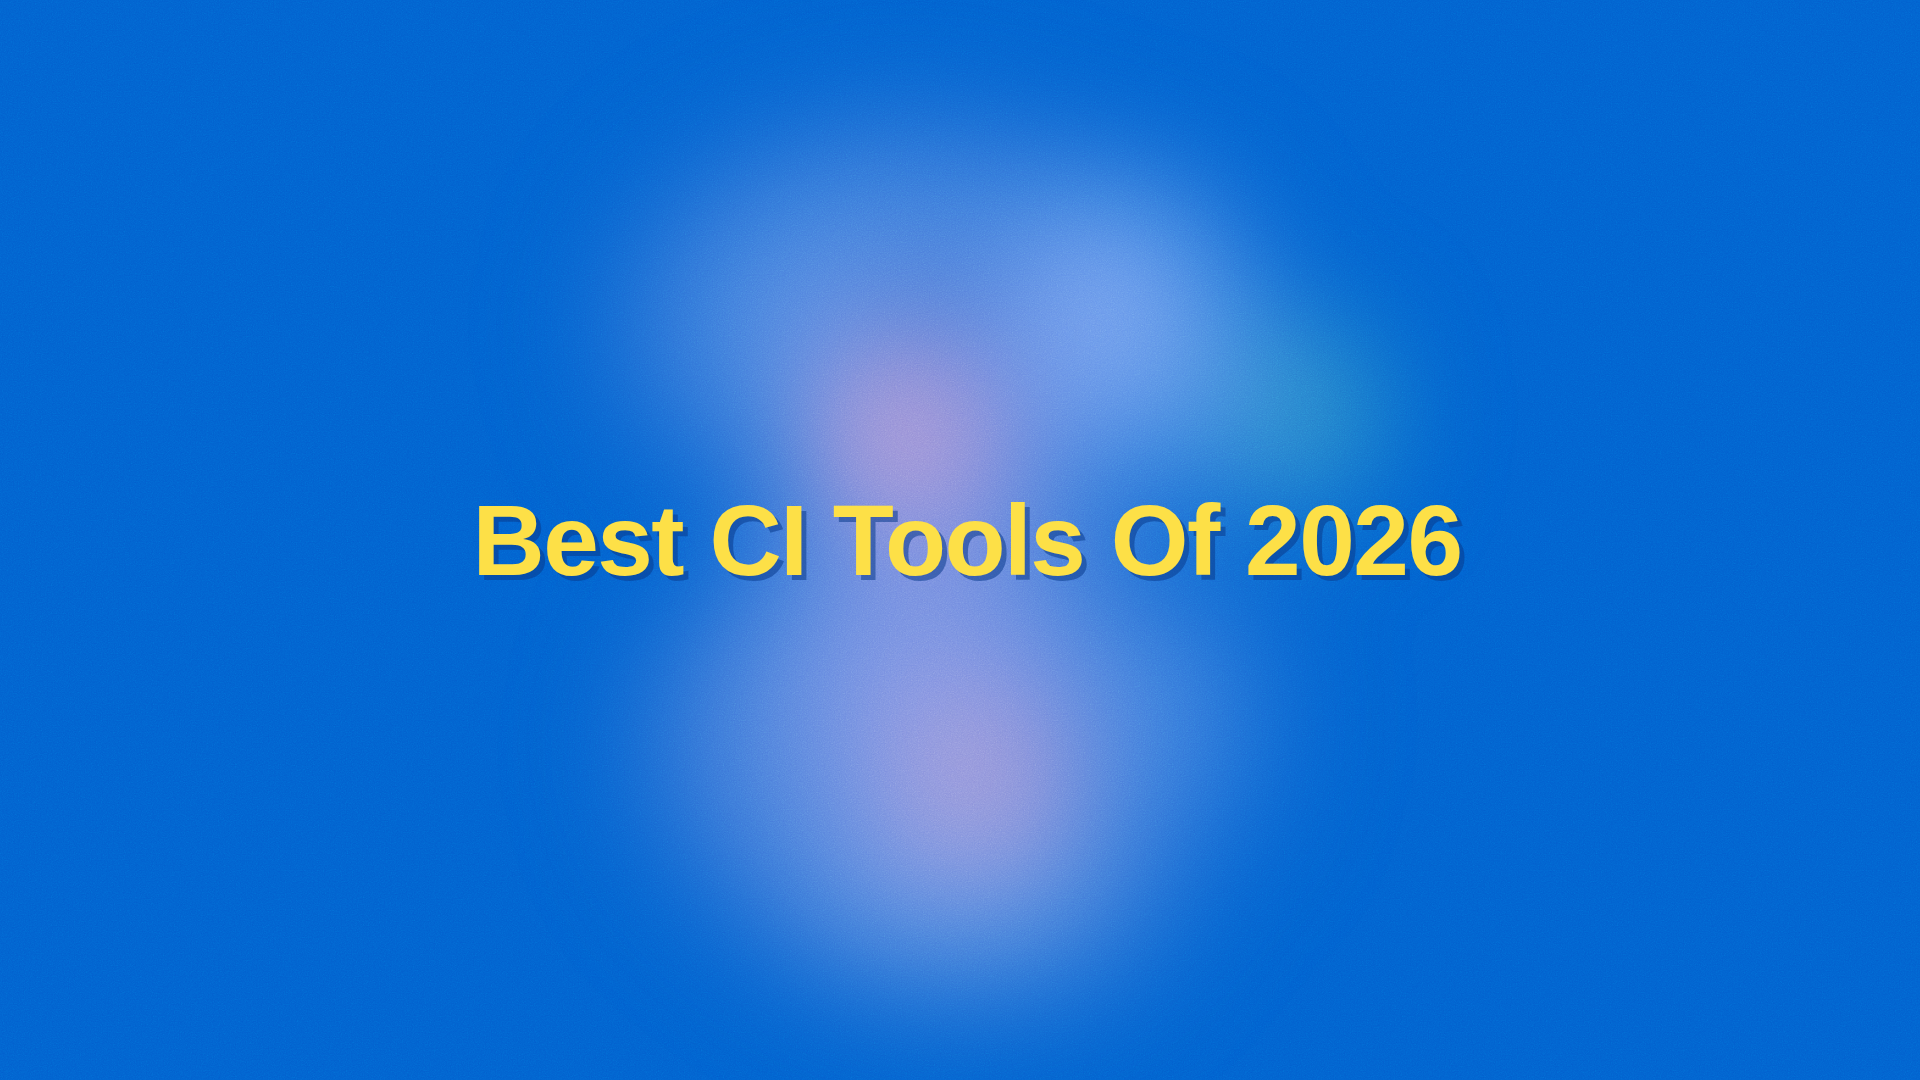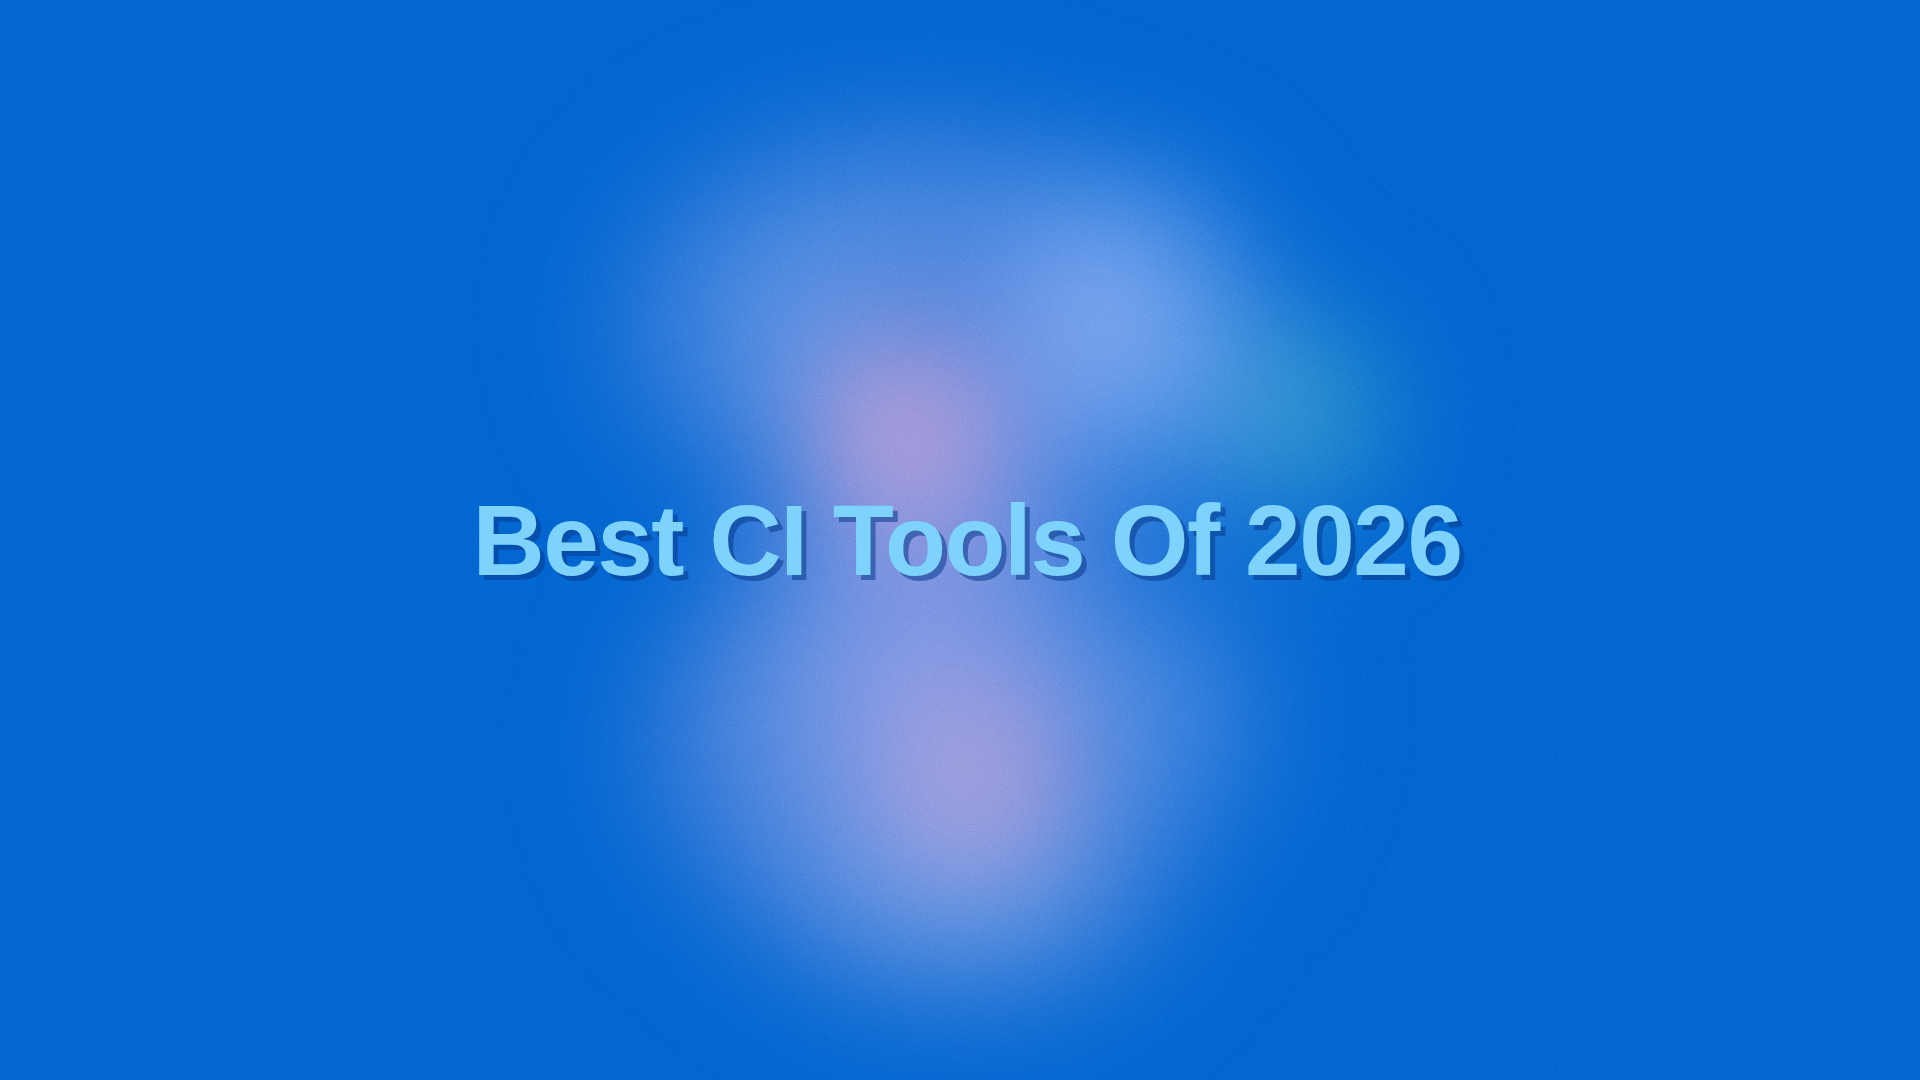--- a/index.html
+++ b/index.html
@@ -192,21 +192,21 @@
     top: 0;
     height: 1080px;
     display: flex;
     align-items: center;
     justify-content: center;
   }
 
   .headline {
     margin: 0;
     padding: 0 0 0 14px;
-    color: #7dd3fc;
+    color: #fde047;
     font-family: "Liberation Sans", sans-serif;
     font-size: 100px;
     font-weight: 700;
     letter-spacing: -1.5px;
     line-height: 1;
     white-space: nowrap;
     text-shadow: 5px 5px 0 rgba(10, 58, 140, 0.55);
   }
 </style>
 </head>

